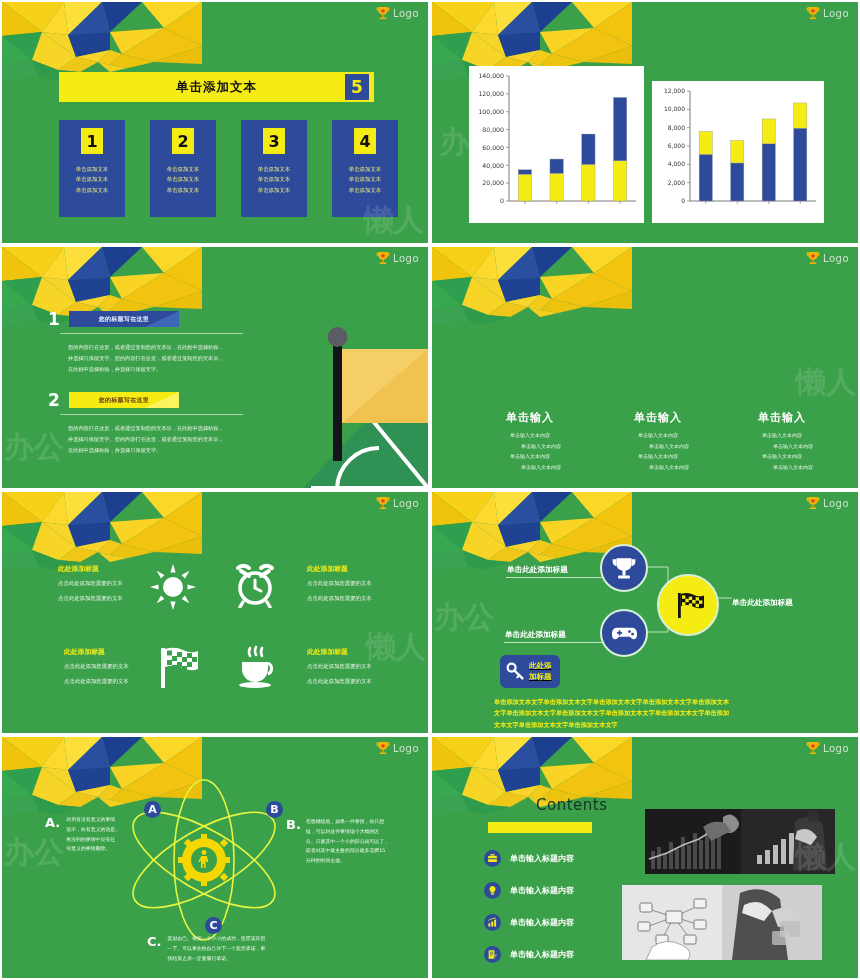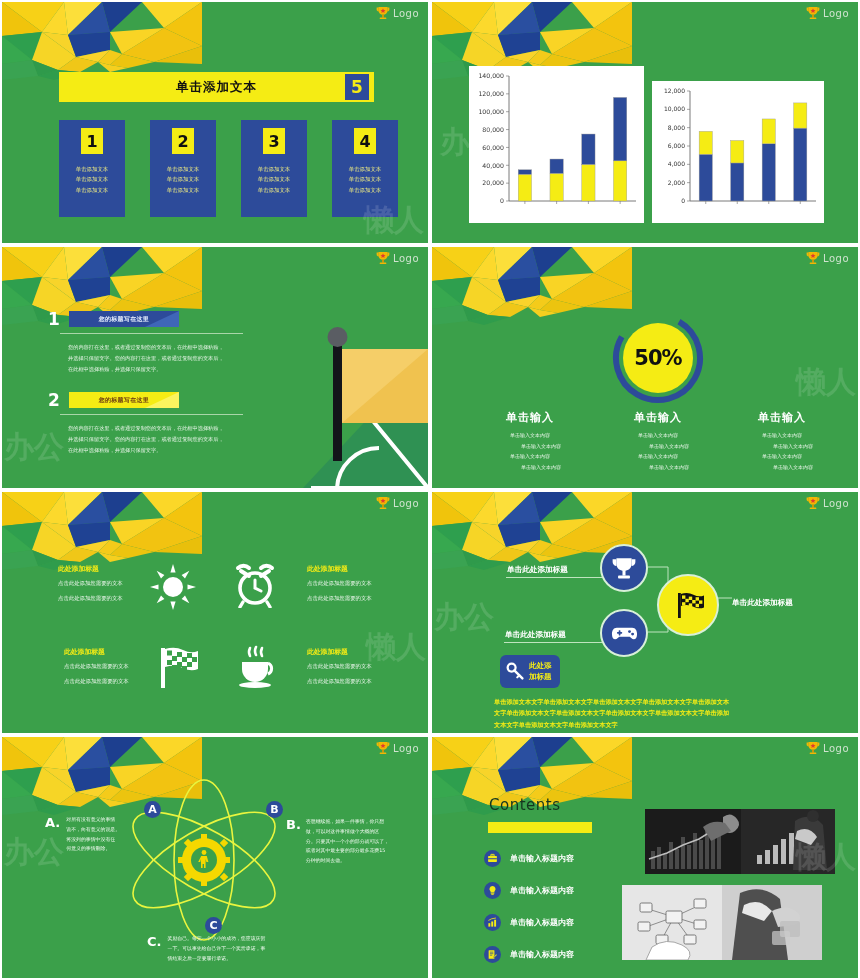--- a/index.html
+++ b/index.html
@@ -110,21 +110,21 @@
   .atom { position: absolute; }
   .node {
     position: absolute; width: 17px; height: 17px; border-radius: 50%;
     background: #2d4b9a; color: #ffffff; font-size: 11px; font-weight: bold;
     display: flex; align-items: center; justify-content: center;
   }
   .s7-block { position: absolute; }
   .s7-block .letter { font-size: 13px; font-weight: bold; color: #ffffff; }
   .s7-block .para div { font-size: 4.9px; color: #f2fbf2; line-height: 2.0; }
   
-  .contents-title { position: absolute; font-size: 15px; color: #14361f; letter-spacing: .5px; }
+  .contents-title { position: absolute; font-size: 15px; color: #14361f; letter-spacing: .5px; margin-left: 47px; }
   .contents-bar { position: absolute; background: #f5ec14; }
   .c-row { position: absolute; display: flex; align-items: center; gap: 9px; }
   .c-icon {
     width: 17px; height: 17px; border-radius: 50%; background: #2d4b9a;
     display: flex; align-items: center; justify-content: center;
   }
   .c-row .c-label { font-size: 8px; font-weight: bold; color: #ffffff; white-space: nowrap; }
   .photo { position: absolute; overflow: hidden; }
   .photo svg { display: block; }
   .wm {
@@ -466,27 +466,20 @@
     </div>
 
     <div class="donut-cap" style="left:38px;top:163px;">单击输入</div>
     <div class="donut-body" style="left:33px;top:183px;">
       <div>单击输入文本内容</div>
       <div>单击输入文本内容</div>
       <div>单击输入文本内容</div>
       <div>单击输入文本内容</div>
     </div>
 
-    <div class="donut" style="left:178px;top:63px;">
-      <svg width="96" height="96" viewBox="0 0 96 96">
-        <circle cx="48" cy="48" r="42" fill="none" stroke="#2d4b9a" stroke-width="6" stroke-dasharray="198 66" transform="rotate(-60 48 48)" stroke-linecap="butt"></circle>
-        <circle cx="48" cy="48" r="35" fill="#f5ec14"></circle>
-      </svg>
-      <div class="pct">50%</div>
-    </div>
     <div class="donut-cap" style="left:166px;top:163px;">单击输入</div>
     <div class="donut-body" style="left:161px;top:183px;">
       <div>单击输入文本内容</div>
       <div>单击输入文本内容</div>
       <div>单击输入文本内容</div>
       <div>单击输入文本内容</div>
     </div>
 
     <div class="donut-cap" style="left:290px;top:163px;">单击输入</div>
     <div class="donut-body" style="left:285px;top:183px;">
@@ -714,21 +707,21 @@
           <rect x="21.2" y="12" width="3.4" height="3.4"></rect>
             <rect x="28" y="12.4" width="3.4" height="3.4"></rect>
           <rect x="11" y="14.2" width="3.4" height="3.4"></rect>
             <rect x="17.8" y="15.4" width="3.4" height="3.4"></rect>
           <rect x="24.6" y="15.8" width="3.4" height="3.4"></rect>
         </g>
       </svg>
     </div>
     <div class="s6-lbl" style="left:300px;top:106px;">单击此处添加标题</div>
 
-    <div class="s6-badge" style="left:68px;top:163px;">
+    <div class="s6-badge" style="left:68px;top:163px;text-decoration:underline;">
       <svg width="19" height="19" viewBox="0 0 22 22">
         <circle cx="6.5" cy="6.5" r="4.6" fill="none" stroke="#ffffff" stroke-width="2.6"></circle>
         <path d="M9.6 9.6 L19 19" stroke="#ffffff" stroke-width="2.8" stroke-linecap="round"></path>
         <path d="M15.4 15.4 L13 17.8" stroke="#ffffff" stroke-width="2.4" stroke-linecap="round"></path>
       </svg>
       <div class="txt">
         <div>此处添</div>
         <div>加标题</div>
       </div>
     </div>

